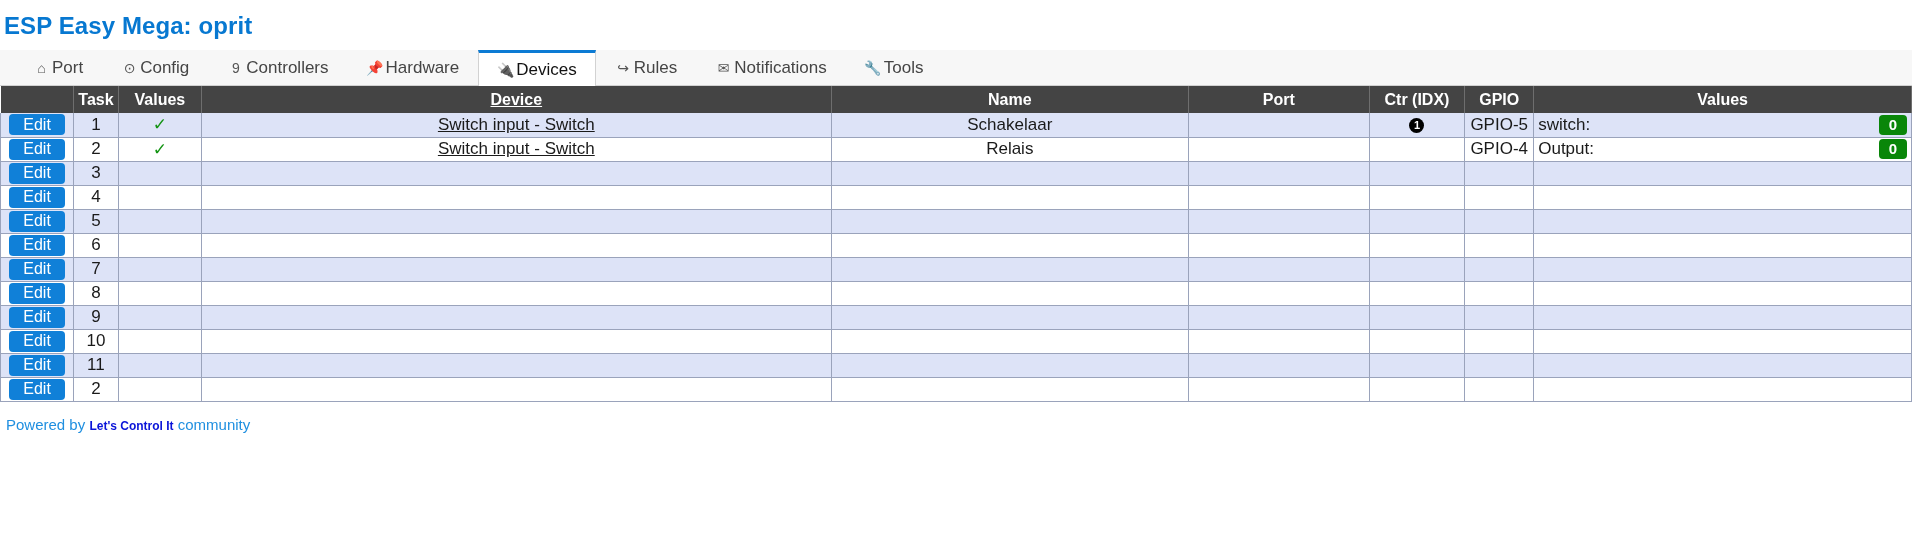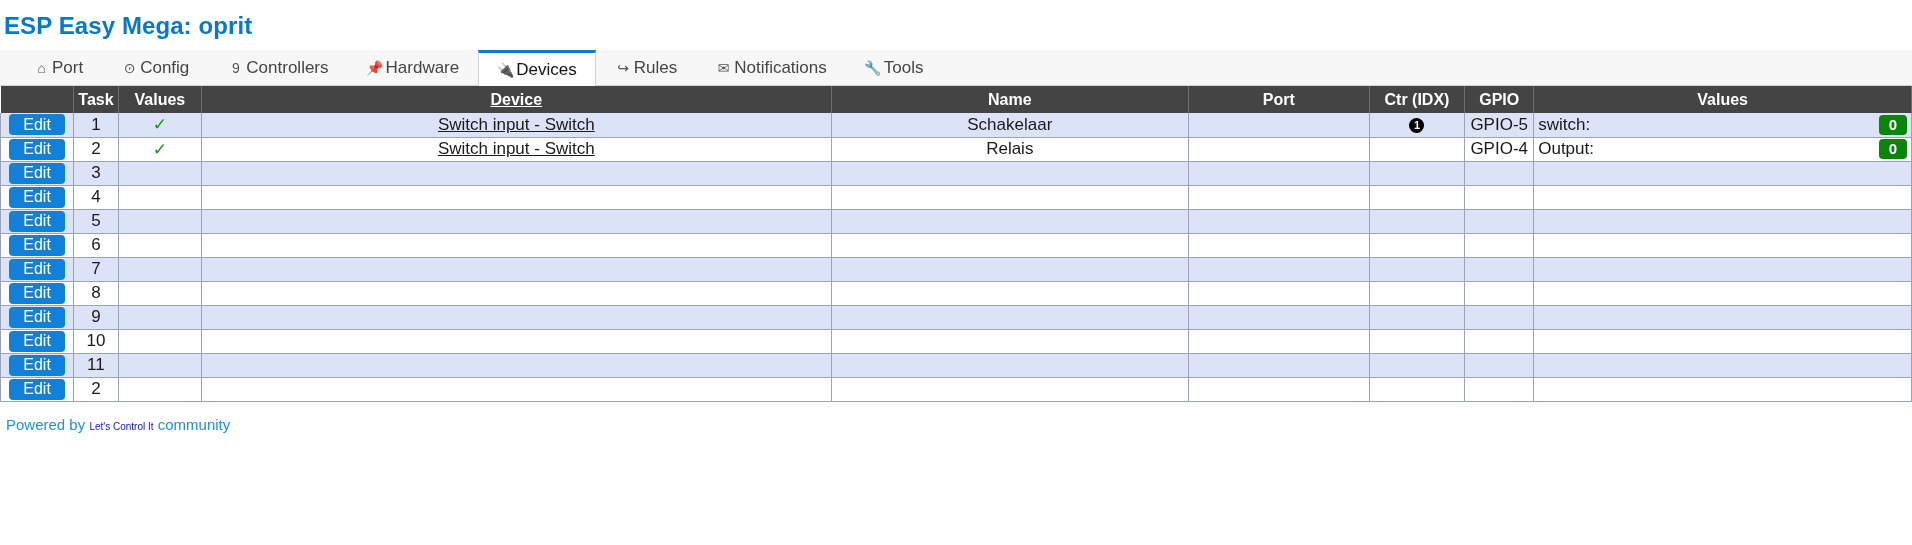--- a/index.html
+++ b/index.html
@@ -185,22 +185,22 @@
   td.gpio-cell { text-align: center; }
 
   
   .footer {
     padding: 14px 0 0 6px;
     font-size: 15px;
     color: #1f8fe0;
   }
   .footer .lcistrong {
     color: #0a14d8;
-    font-weight: normal;
-    font-size: 10px;
+    font-weight: bold;
+    font-size: 12px;
   }
 </style>
 </head>
 <body>
 
 <div class="page-title">ESP Easy Mega: oprit</div>
 
 <div class="tabbar" id="tabbar">
     <div class="tab">
       <span class="tico">⌂</span>

